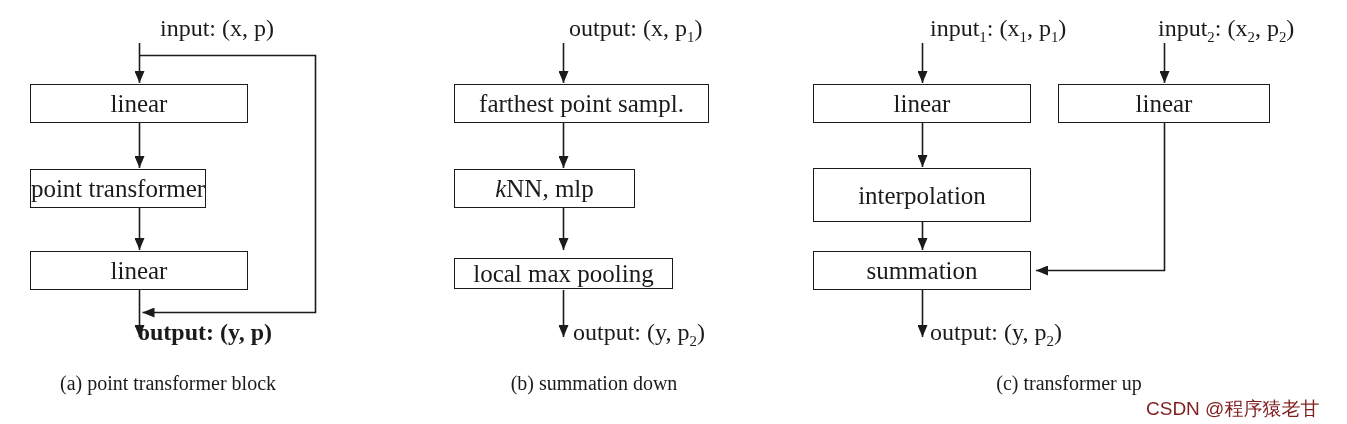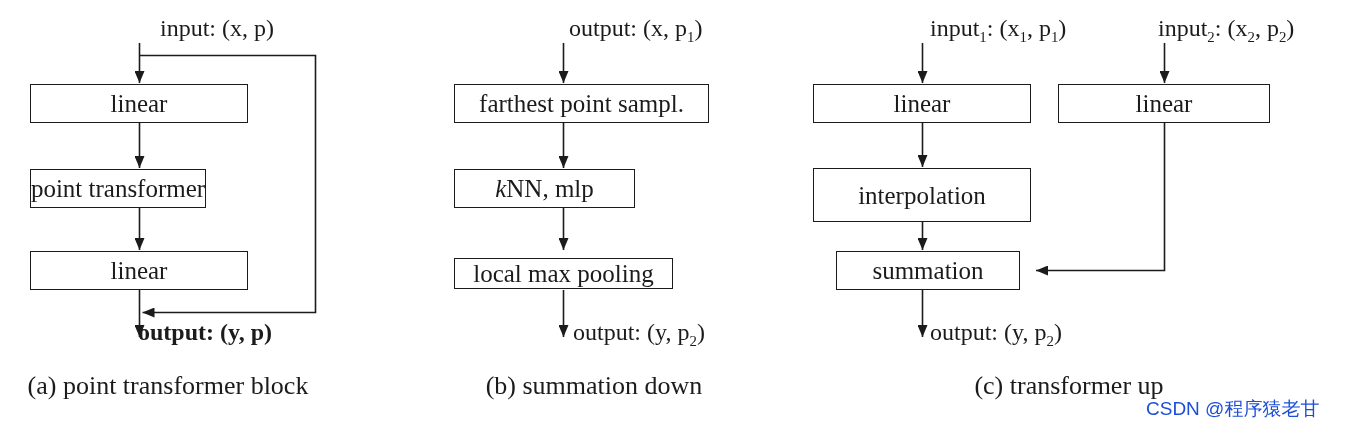--- a/index.html
+++ b/index.html
@@ -34,31 +34,31 @@
     position: absolute;
     font-size: 24px;
     white-space: nowrap;
     line-height: 1.2;
   }
   .caption {
     position: absolute;
     top: 372px;
     width: 300px;
     text-align: center;
-    font-size: 26px;
+    font-size: 20px;
     white-space: nowrap;
     line-height: 1.1;
   }
   .watermark {
     position: absolute;
     left: 1146px;
     top: 396px;
     font-family: "Liberation Sans", "DejaVu Sans", sans-serif;
     font-size: 19px;
-    color: #1d4ed8;
+    color: #7f1d1d;
     text-shadow: 1px 1px 0 rgba(255,255,255,0.9);
     white-space: nowrap;
   }
   sub {
     font-size: 62%;
     line-height: 0;
   }
   .it { font-style: italic; }
 </style>
 </head>
@@ -129,21 +129,21 @@
     <div class="io-label" style="left:1158px; top:14px;"><span>input</span><sub>2</sub><span>: (x</span><sub>2</sub><span>, p</span><sub>2</sub><span>)</span></div>
     <div class="node-box" style="left:813px; top:84px; width:218px; height:39px;">
       <span>linear</span>
     </div>
     <div class="node-box" style="left:1058px; top:84px; width:212px; height:39px;">
       <span>linear</span>
     </div>
     <div class="node-box" style="left:813px; top:168px; width:218px; height:54px;">
       <span>interpolation</span>
     </div>
-    <div class="node-box" style="left:836px; top:251px; width:184px; height:39px;">
+    <div class="node-box" style="left:813px; top:251px; width:218px; height:39px;">
       <span>summation</span>
     </div>
     <div class="io-label" style="left:930px; top:318px;"><span>output: (y, p</span><sub>2</sub><span>)</span></div>
     <div class="caption" style="left:919px;">(c) transformer up</div>
   </div>
 
   <div class="watermark">CSDN @程序猿老甘</div>
 
 </div>
 

